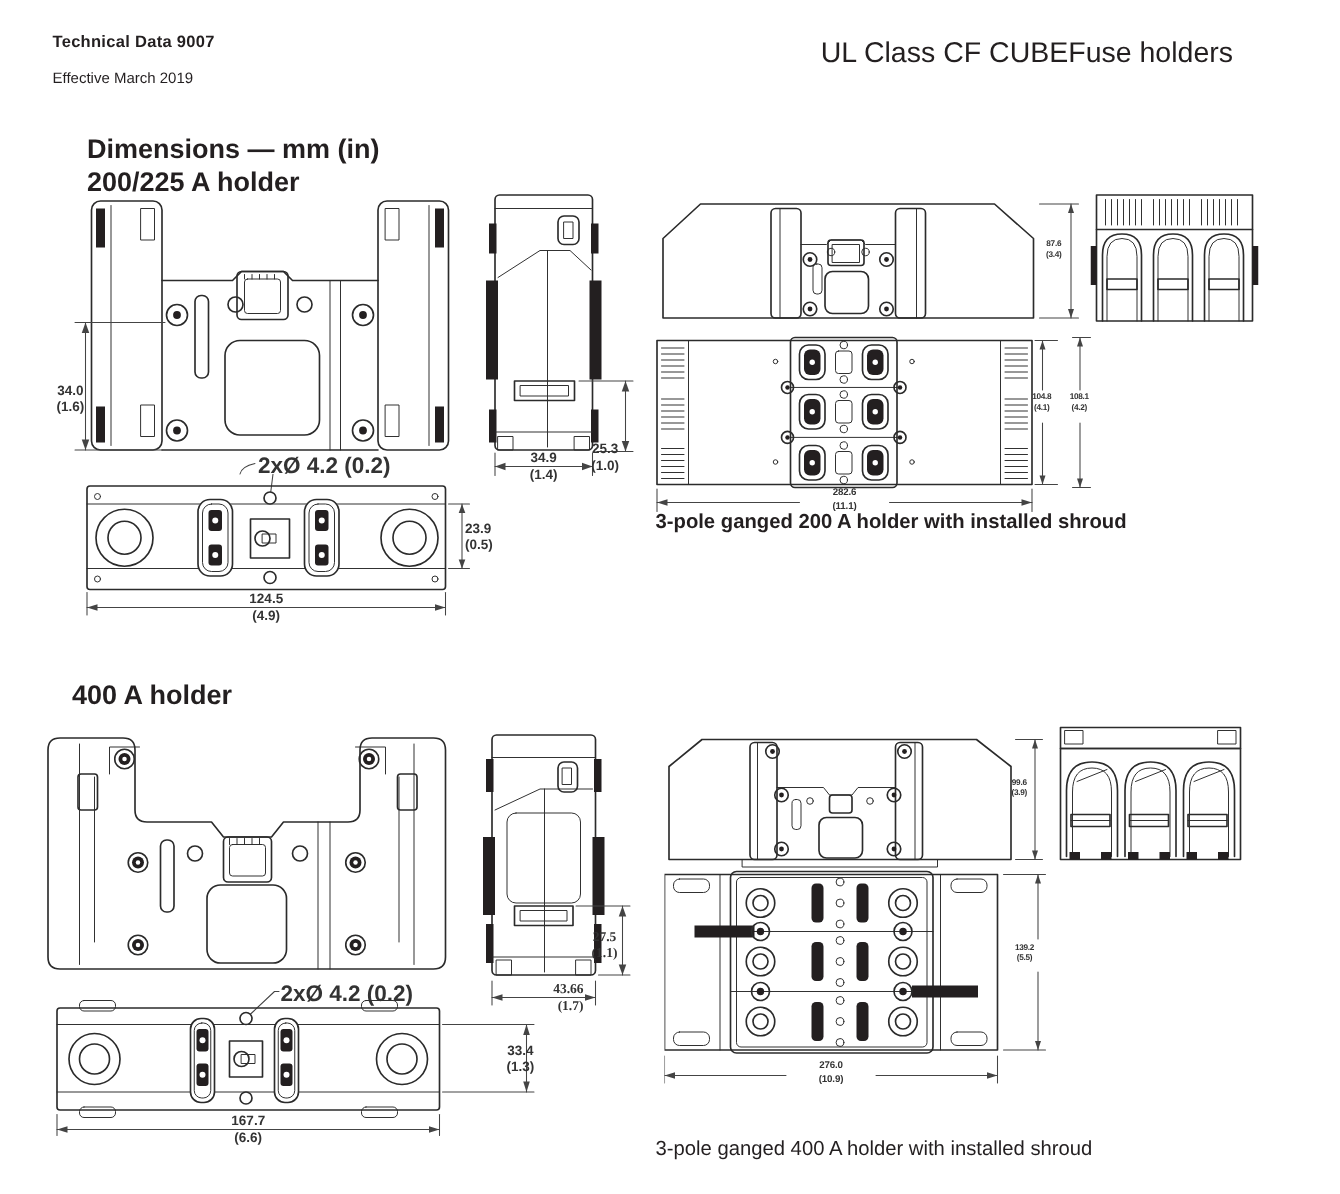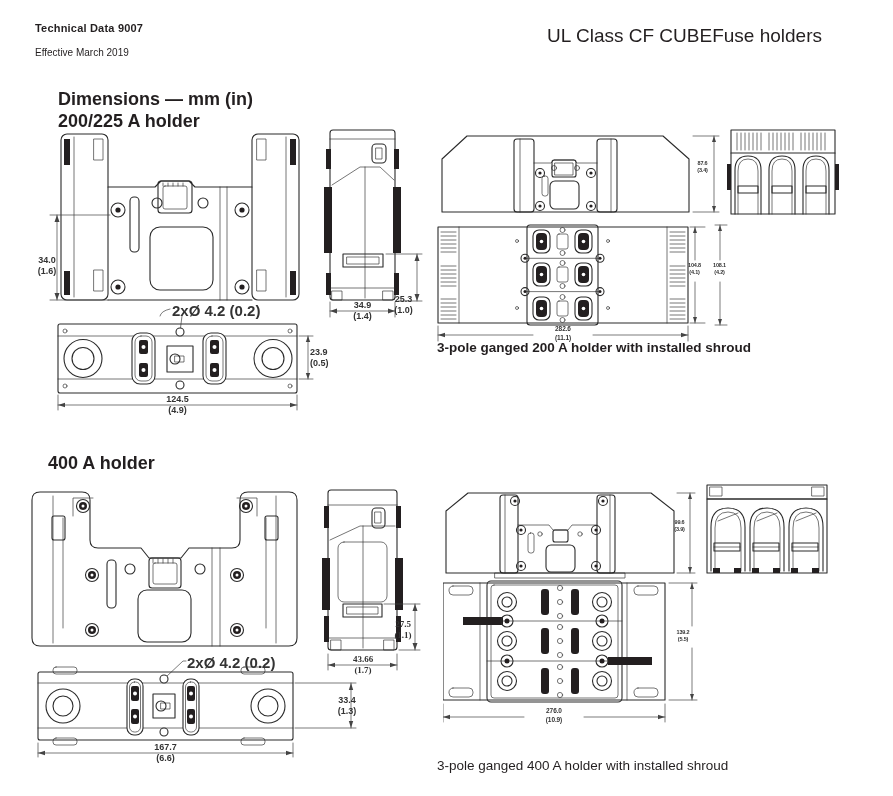--- a/index.html
+++ b/index.html
@@ -403,21 +403,21 @@
       <line x1="10" y1="176" x2="10" y2="192" class="dimln"></line>
       <line x1="79" y1="176" x2="79" y2="192" class="dimln"></line>
       <line x1="10" y1="187" x2="79" y2="187" class="dimln"></line>
       <polygon points="10,187 17,184.8 17,189.2" class="arw"></polygon>
       <polygon points="79,187 72,184.8 72,189.2" class="arw"></polygon>
     </svg>
     <div class="dim dim-lg" style="left:74px; top:141px; width:22px;">
       <span>27.5</span>
       <span>(1.1)</span>
     </div>
-    <div class="dim dim-lg" style="left:19px; top:176px; width:52px;">
+    <div class="dim dim-lg" style="left:19px; top:176px; width:52px;text-align:right;">
       <span>43.66</span>
       <span>(1.7)</span>
     </div>
   </div>
 
   <div class="drawwrap" style="left:443px; top:481px; width:258px; height:114px;">
     <svg class="drawing" width="258" height="114" viewBox="0 0 258 114">
       <path d="M3,92 V30 L25,12 H208 L231,30 V92 Z"></path>
       <rect x="52" y="92" width="130" height="5" class="thin"></rect>
       <rect x="57" y="14" width="18" height="78" rx="3"></rect>

